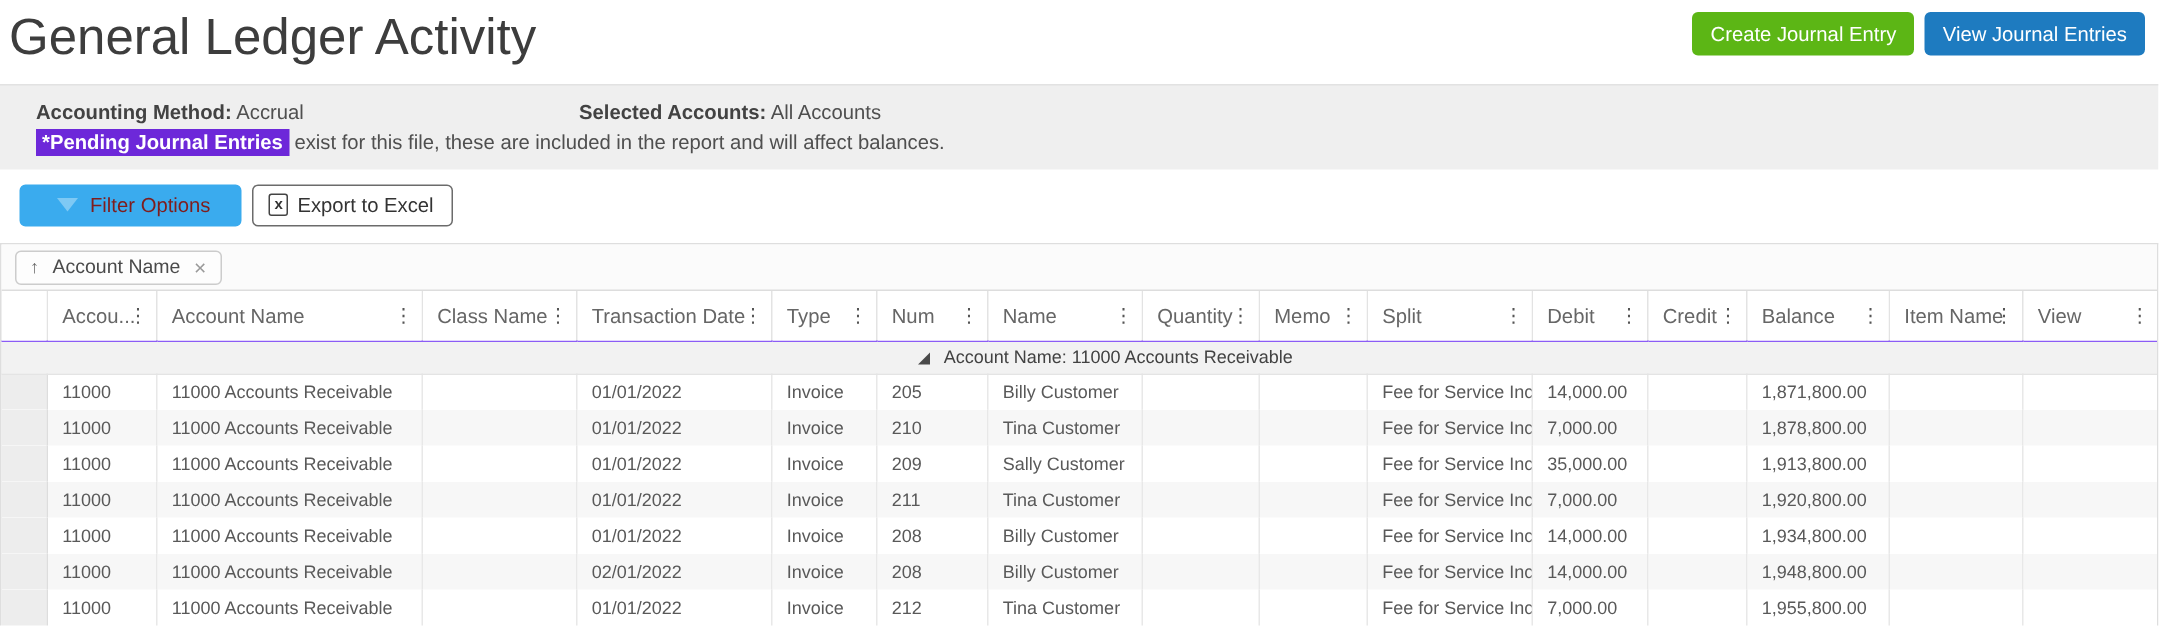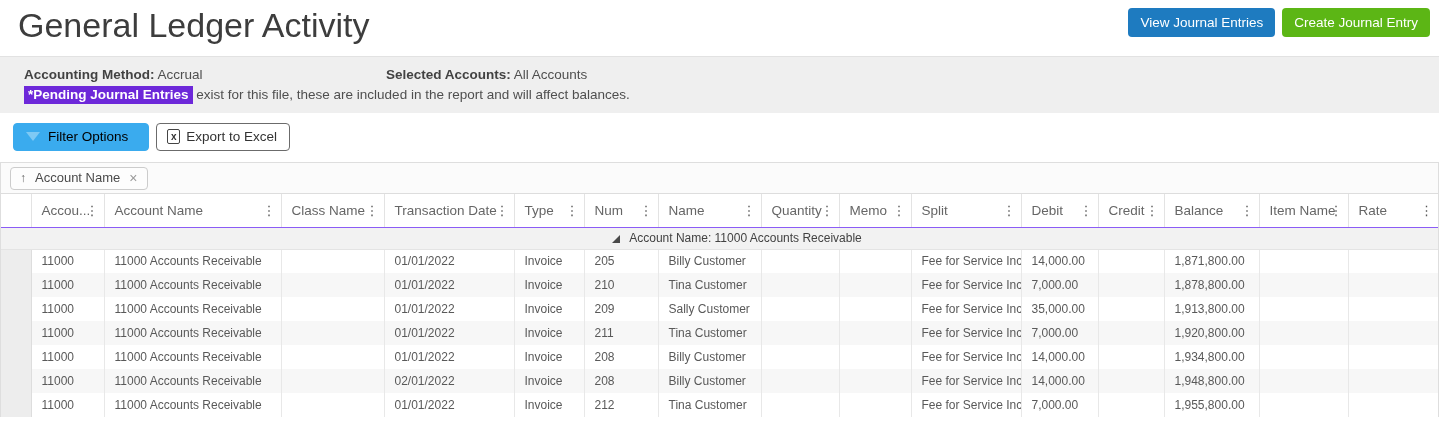--- a/index.html
+++ b/index.html
@@ -1,40 +1,40 @@
 <!DOCTYPE html>
 <html><head>
 <meta charset="utf-8">
 <style>
   * { box-sizing: border-box; margin: 0; padding: 0; }
   html,body { width:1439px; height:424px; overflow:hidden; background:#fff;
     font-family:"Liberation Sans", sans-serif; }
 
   
-  .page-header { position:relative; height:56px; padding:6px 10px 0 18px; }
+  .page-header { position:relative; height:56px; padding:6px 10px 0 6px; }
   .page-title { font-size:34px; font-weight:300; color:#3d3d3d; letter-spacing:0; }
   .header-actions { position:absolute; top:8px; right:9px; display:flex; gap:7px; }
   .btn { border:none; border-radius:4px; font-size:13.5px; cursor:pointer;
     padding:7px 12px; color:#fff; font-family:inherit; }
   .btn-blue { background:#1e7bc0; }
   .btn-green { background:#5cb615; }
 
   
   .info-bar { background:#efefef; border-top:1px solid #e2e2e2; padding:8px 24px 9px;
     font-size:13.5px; color:#4f4f4f; line-height:19px; }
   .info-grid { display:grid; grid-template-columns:362px 450px 1fr; }
   .info-grid b { color:#424242; }
   .info-line3 { margin-top:1px; }
   .hl-purple { background:#6d28d9; color:#fff; font-weight:bold; padding:1px 4px 2px; }
   .email-link { color:#337ab7; text-decoration:none; }
 
   
   .toolbar { padding:10px 0 11px 13px; display:flex; gap:7px; align-items:center; }
-  .btn-filter { background:#3aabee; color:#000000; border:1px solid #3aabee; border-radius:4px;
-    font-size:13.5px; padding:5px 20px 6px 12px; display:inline-flex; align-items:center; gap:8px; cursor:pointer; font-family:inherit;}
+  .btn-filter { background:#3aabee; color:#7f1d1d; border:1px solid #3aabee; border-radius:4px;
+    font-size:13.5px; padding:5px 20px 6px 24px; display:inline-flex; align-items:center; gap:8px; cursor:pointer; font-family:inherit;}
   .funnel { width:0; height:0; border-left:7px solid transparent; border-right:7px solid transparent;
     border-top:9px solid #7ec9f4; position:relative; }
   .btn-export { background:#fff; color:#333; border:1px solid #6b6b6b; border-radius:4px;
     font-size:13.5px; padding:5px 12px 6px 10px; display:inline-flex; align-items:center; gap:6px; cursor:pointer; font-family:inherit;}
   .xl-icon { display:inline-flex; align-items:center; justify-content:center;
     width:13px; height:15px; border:1px solid #444; border-radius:2px;
     font-size:10px; line-height:1; color:#333; font-weight:bold; }
 
   
   .grid { border:1px solid #dedede; border-bottom:none; width:1439px; }
@@ -61,22 +61,22 @@
   tbody td:last-child { border-right:none; }
   tbody tr.alt td { background:#f7f7f7; }
   td.gutter, tbody tr.alt td.gutter { background:#ededed; border-right:1px solid #ddd; padding:0; }
 </style>
 </head>
 <body>
 
 <div class="page-header">
   <div class="page-title">General Ledger Activity</div>
   <div class="header-actions">
+    <button class="btn btn-green">Create Journal Entry</button>
     <button class="btn btn-blue">View Journal Entries</button>
-    <button class="btn btn-green">Create Journal Entry</button>
   </div>
 </div>
 
 <div class="info-bar">
   <div class="info-grid">
     <div><b>Accounting Method:</b> <span>Accrual</span></div>
     <div><b>Selected Accounts:</b> <span>All Accounts</span></div>
   </div>
   <div class="info-line3">
     <span class="hl-purple">*Pending Journal Entries</span><span> exist for this file, these are included in the report and will affect balances.</span>
@@ -131,21 +131,21 @@
           <th><span>Type</span><span class="kebab">⋮</span></th>
           <th><span>Num</span><span class="kebab">⋮</span></th>
           <th><span>Name</span><span class="kebab">⋮</span></th>
           <th><span>Quantity</span><span class="kebab">⋮</span></th>
           <th><span>Memo</span><span class="kebab">⋮</span></th>
           <th><span>Split</span><span class="kebab">⋮</span></th>
           <th><span>Debit</span><span class="kebab">⋮</span></th>
           <th><span>Credit</span><span class="kebab">⋮</span></th>
           <th><span>Balance</span><span class="kebab">⋮</span></th>
           <th><span>Item Name</span><span class="kebab">⋮</span></th>
-          <th><span>Rate</span><span class="kebab">⋮</span></th>
+          <th><span>View</span><span class="kebab">⋮</span></th>
         </tr>
       </thead>
     <tbody id="tbody">
         <tr class="group-row">
           <td colspan="16"><span class="tri"></span><span>Account Name: 11000 Accounts Receivable</span></td>
         </tr>
         <tr>
           <td class="gutter"></td>
           <td>11000</td>
           <td>11000 Accounts Receivable</td>

